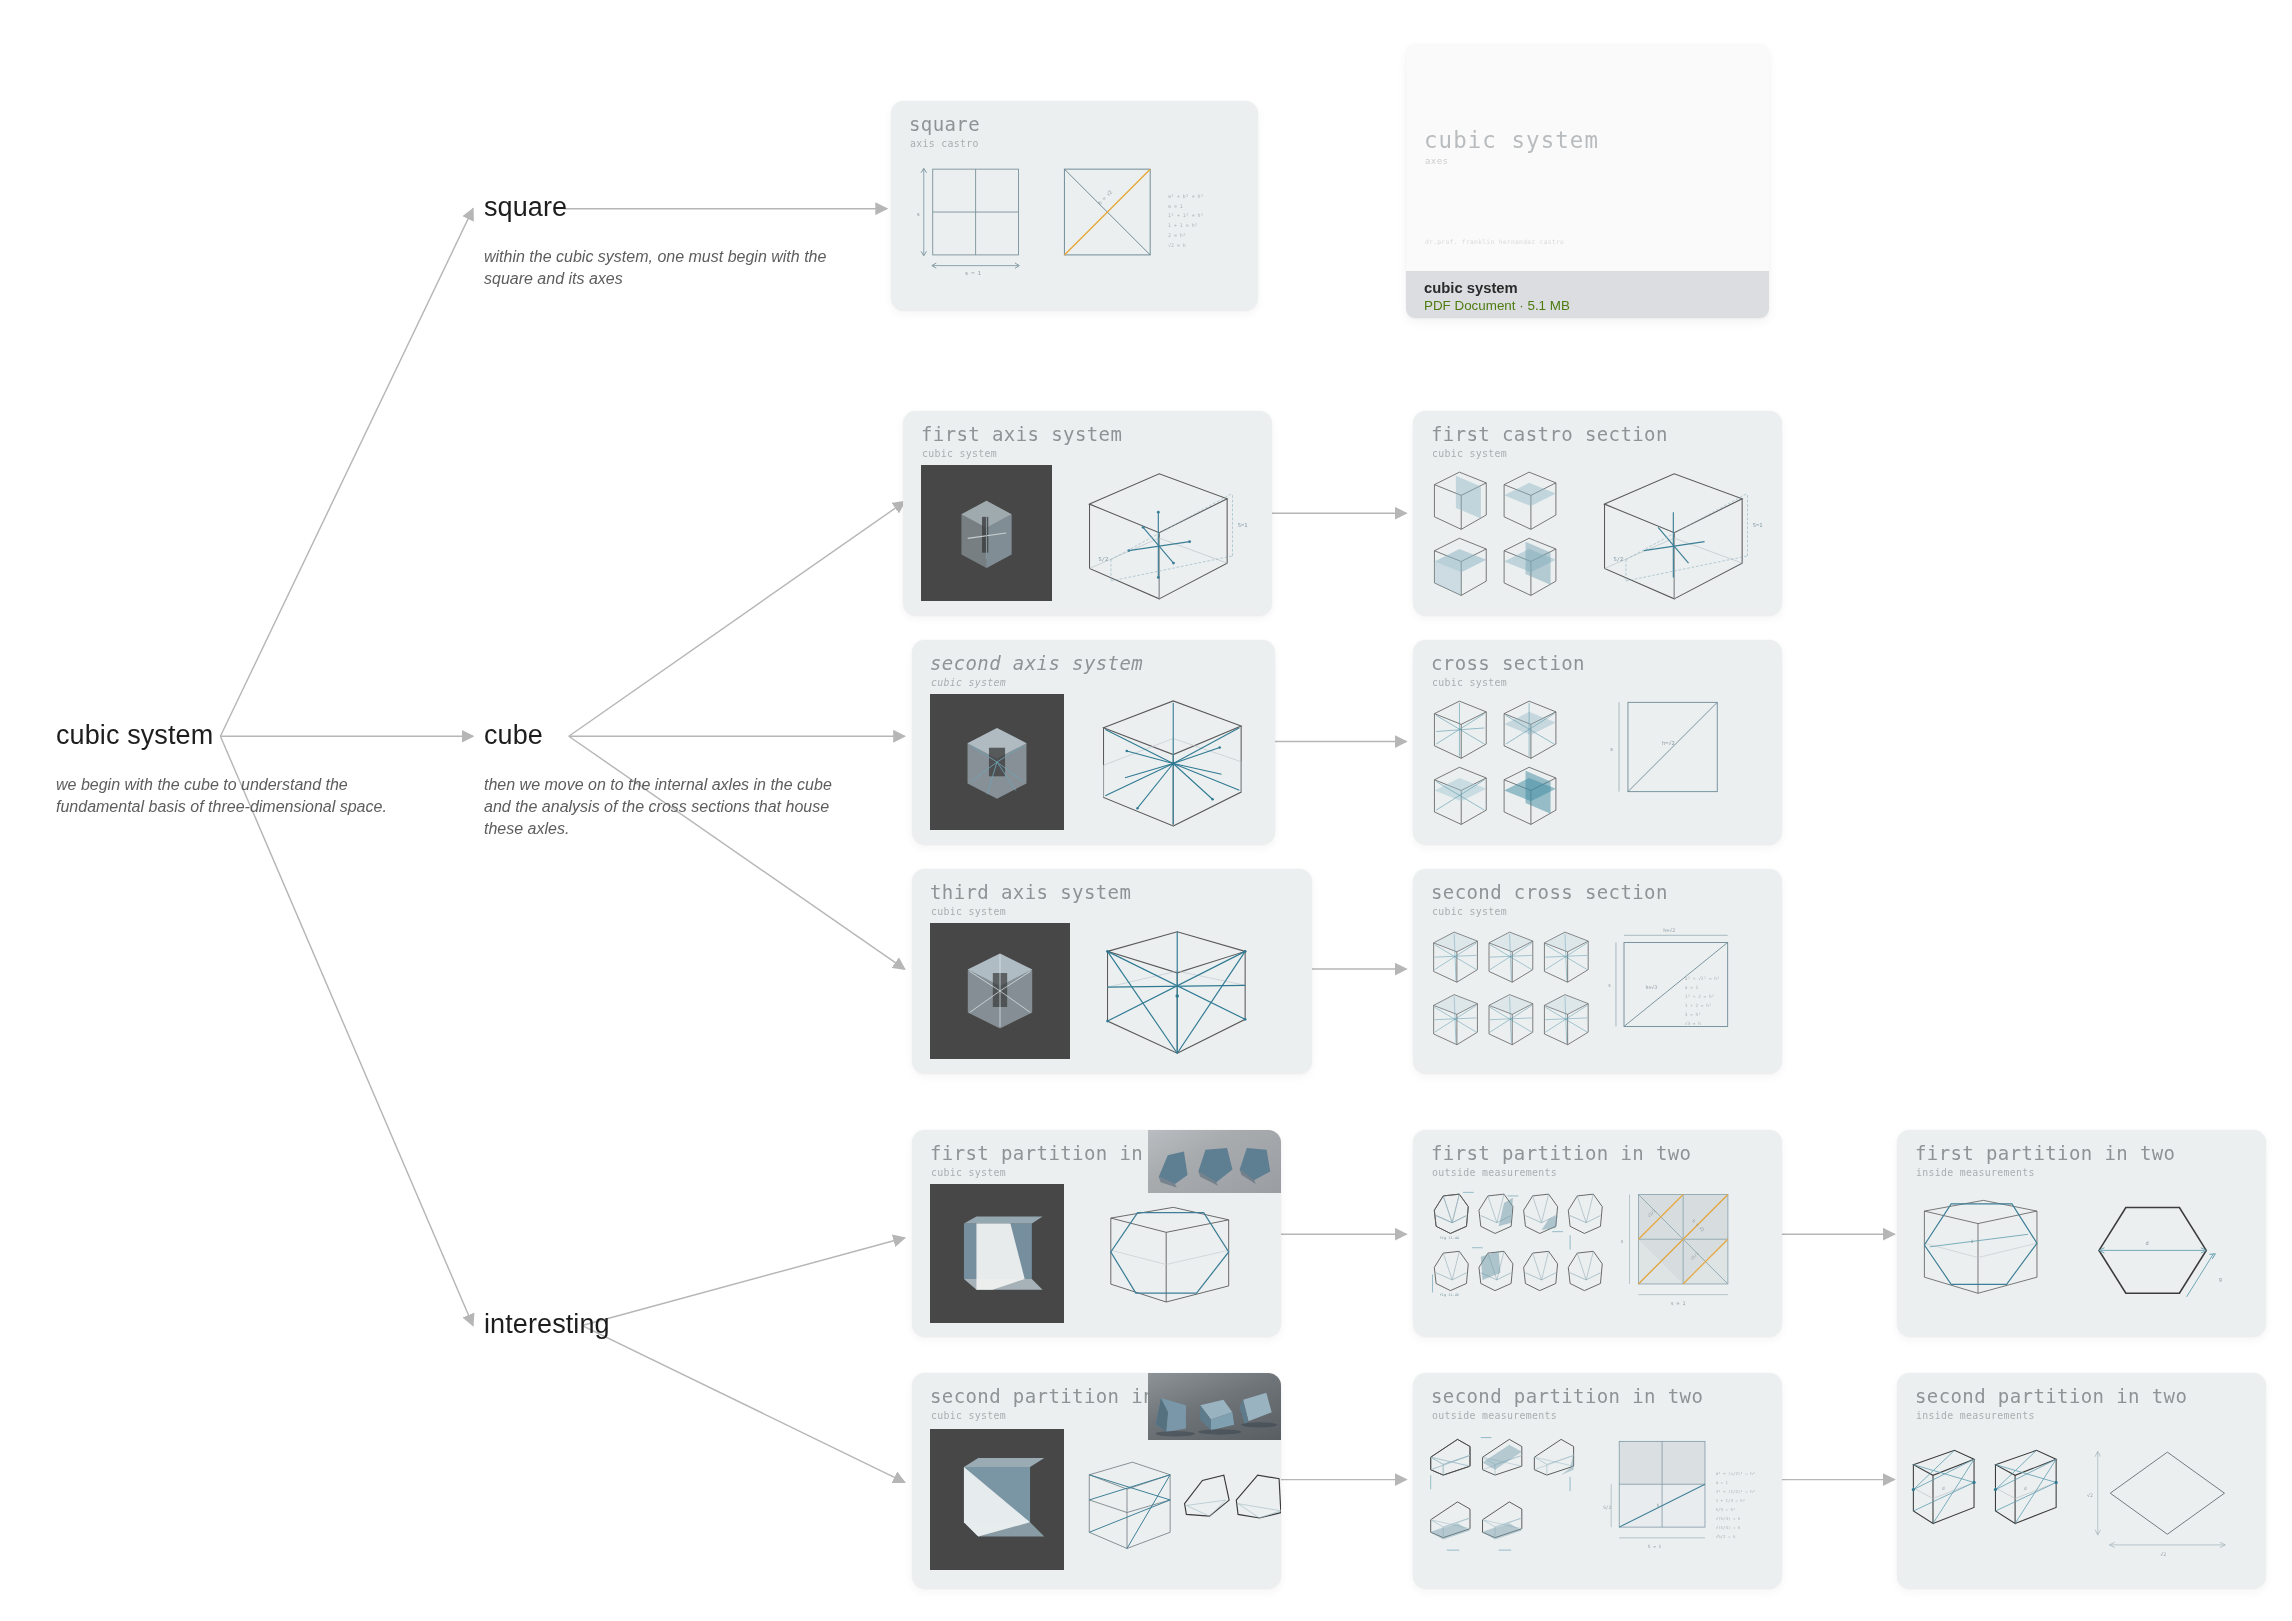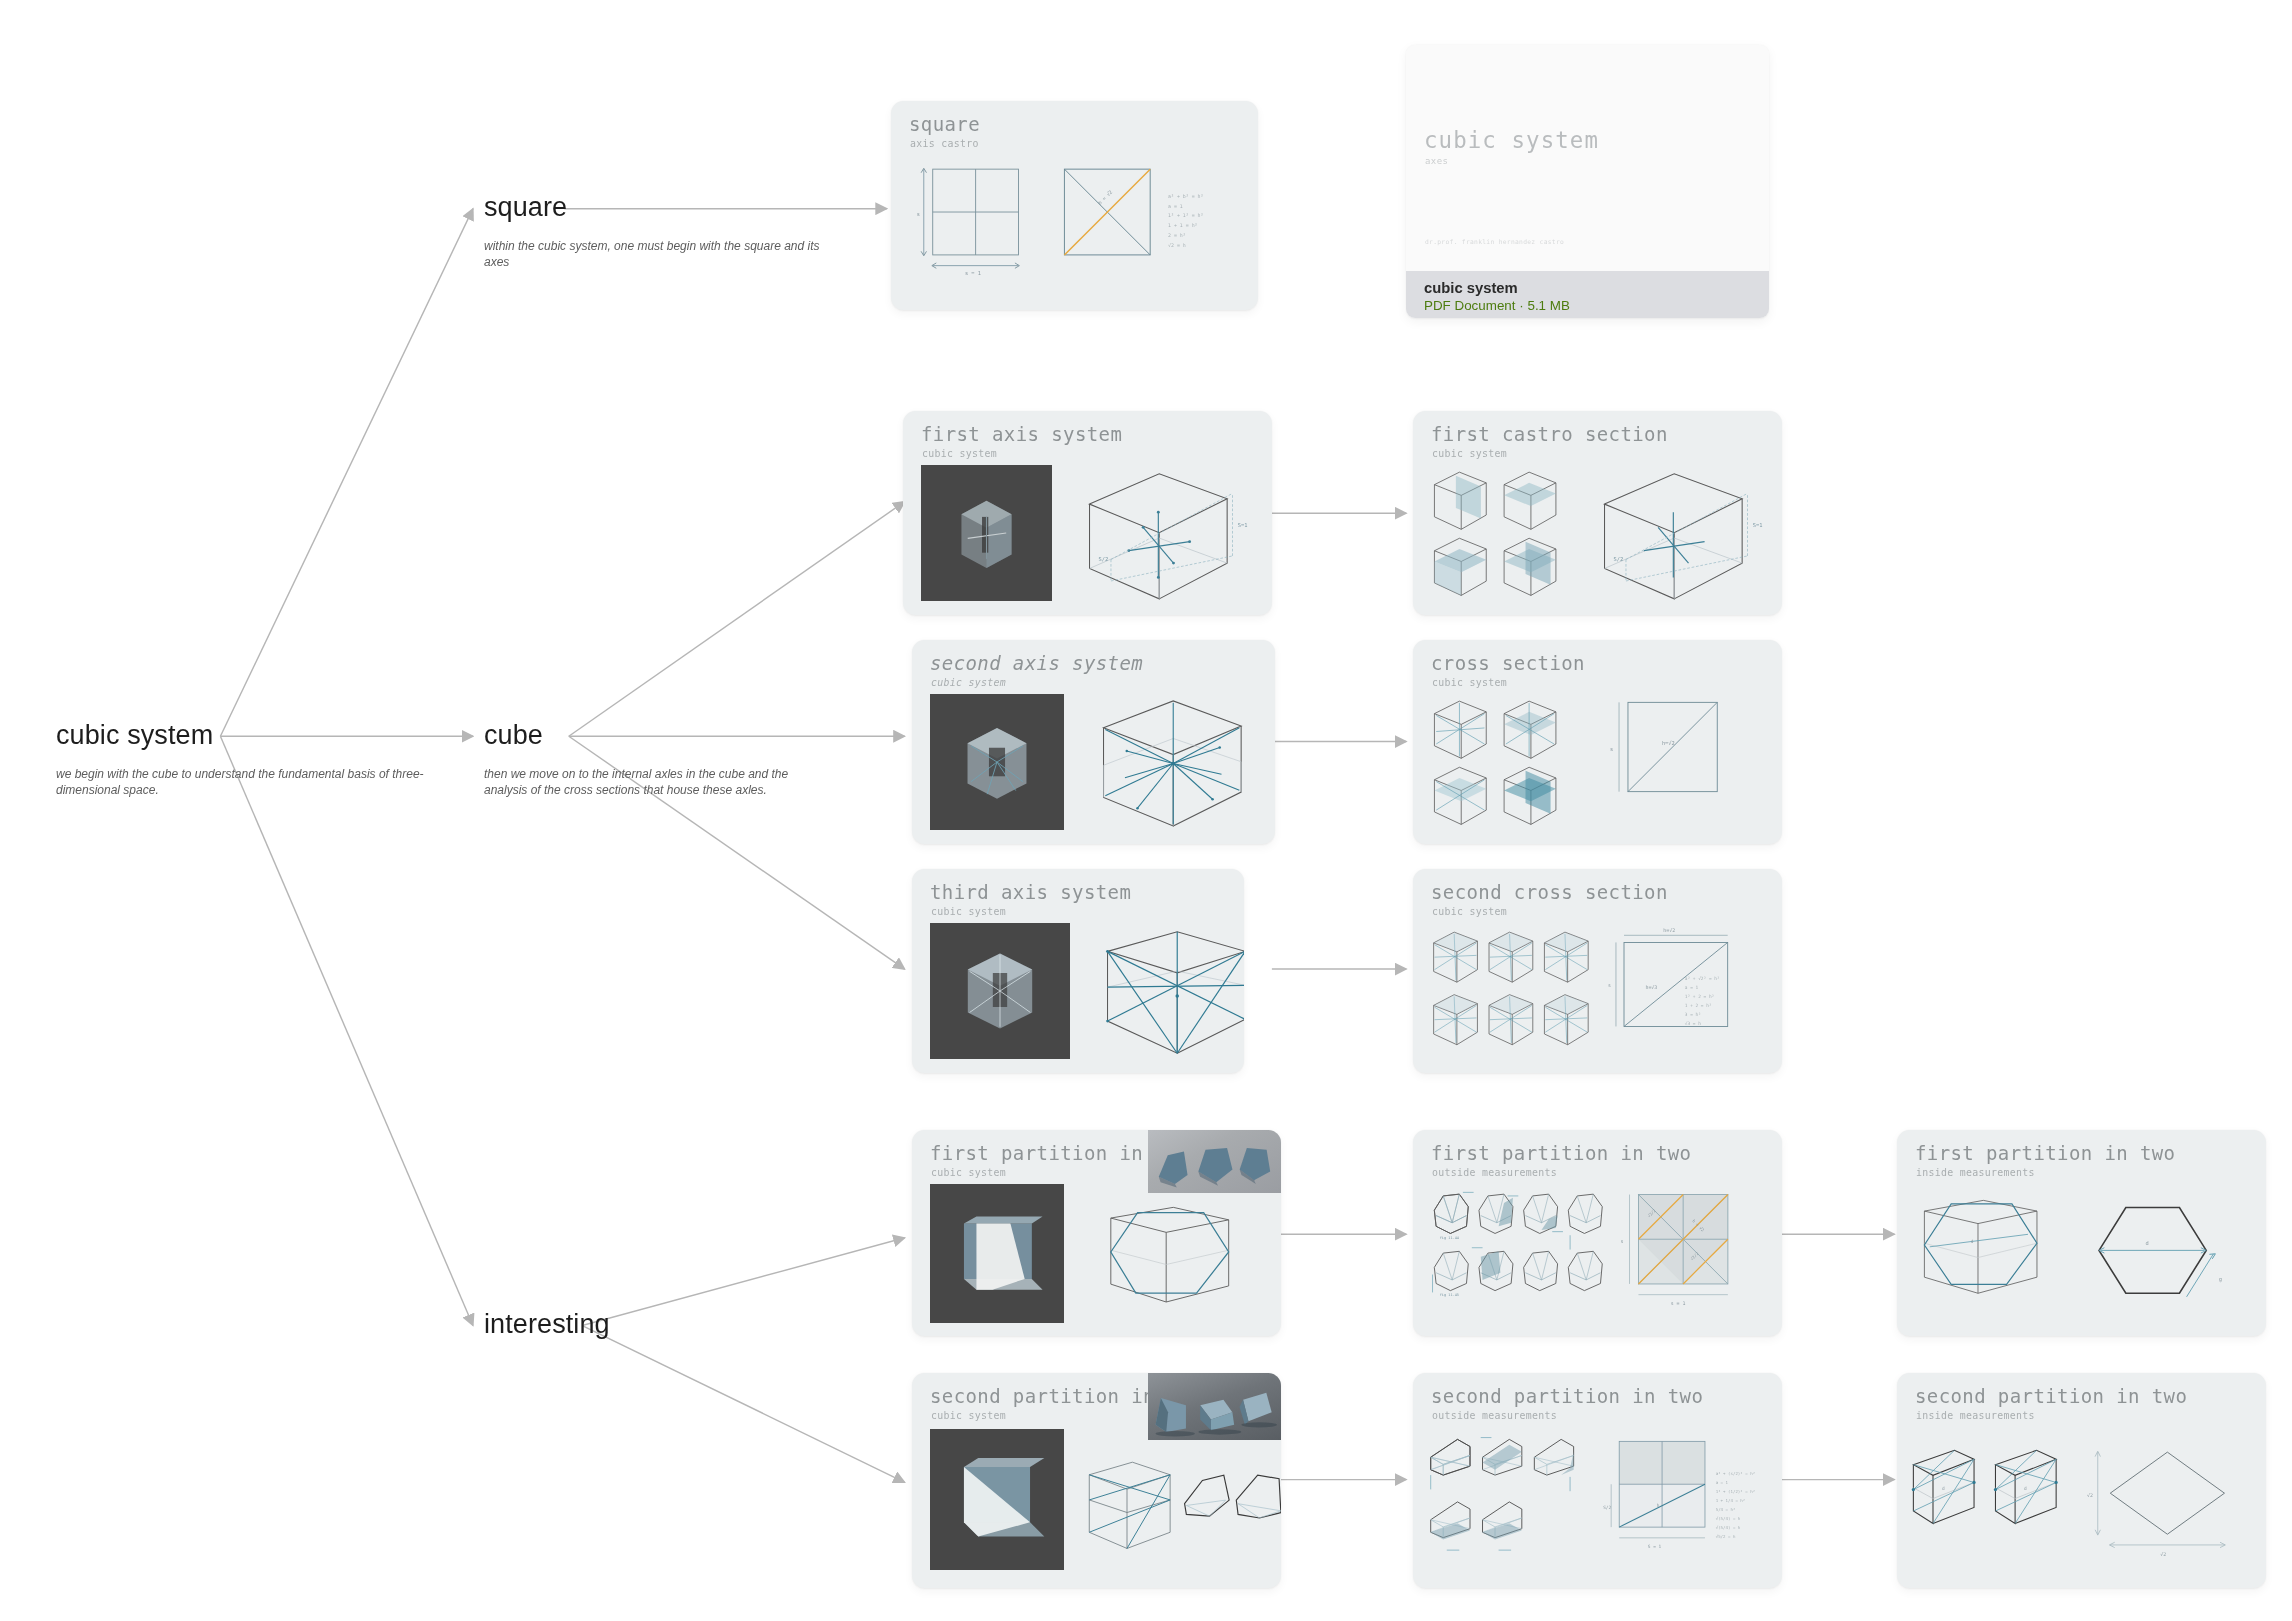--- a/index.html
+++ b/index.html
@@ -14,21 +14,21 @@
   
   #wires { position: absolute; inset: 0; width: 2293px; height: 1622px; pointer-events: none; }
 
   
   .node { position: absolute; }
   .node-title {
     font-size: 27px; color: #1d1d1d; letter-spacing: 0.1px;
     line-height: 1.1; white-space: nowrap;
   }
   .node-desc {
-    margin-top: 15px; font-size: 12px; font-style: italic;
+    margin-top: 23px; font-size: 16px; font-style: italic;
     color: #5d5d5d; line-height: 1.38;
   }
 
   
   .card {
     position: absolute;
     background: #eceff0;
     border-radius: 12.5px;
     overflow: hidden;
     box-shadow: 0 0.9px 1.8px rgba(0,0,0,.055), 0 3.6px 9.9px rgba(0,0,0,.045);
@@ -399,21 +399,21 @@
           <rect x="30" y="6" width="100" height="100"></rect>
           <line x1="30" y1="106" x2="130" y2="6"></line>
           <line x1="20" y1="6" x2="20" y2="106" stroke="#9fb3ba"></line>
         </g>
         <text x="10" y="60" font-size="6" fill="#8b9aa1" font-family="DejaVu Sans Mono, monospace">s</text>
         <text x="68" y="54" font-size="6" fill="#8b9aa1" font-family="DejaVu Sans Mono, monospace">h=√2</text>
       </svg>
     </div>
   </div>
 
-  <div class="card" style="left:912px; top:869px; width:332px; height:204px;">
+  <div class="card" style="left:912px; top:869px; width:400px; height:204px;">
     <div class="card-title">third axis system</div>
     <div class="card-sub">cubic system</div>
     <div class="card-body">
       <div class="thumb-dark" style="left:18px; top:1.8px; width:140px; height:136px;">
         <svg width="140" height="136" viewBox="0 0 156 152">
           <polygon points="42,52 78,34 114,52 114,100 78,118 42,100" fill="#a9bac4" opacity=".62"></polygon>
           <polygon points="42,52 78,34 114,52 78,70" fill="#cddbe2" opacity=".6"></polygon>
           <polygon points="70,56 86,56 86,94 70,94" fill="#3a3a3a" opacity=".7"></polygon>
           <g stroke="#dfeaee" stroke-width=".9" opacity=".9">
             <line x1="78" y1="76" x2="44" y2="54"></line>

